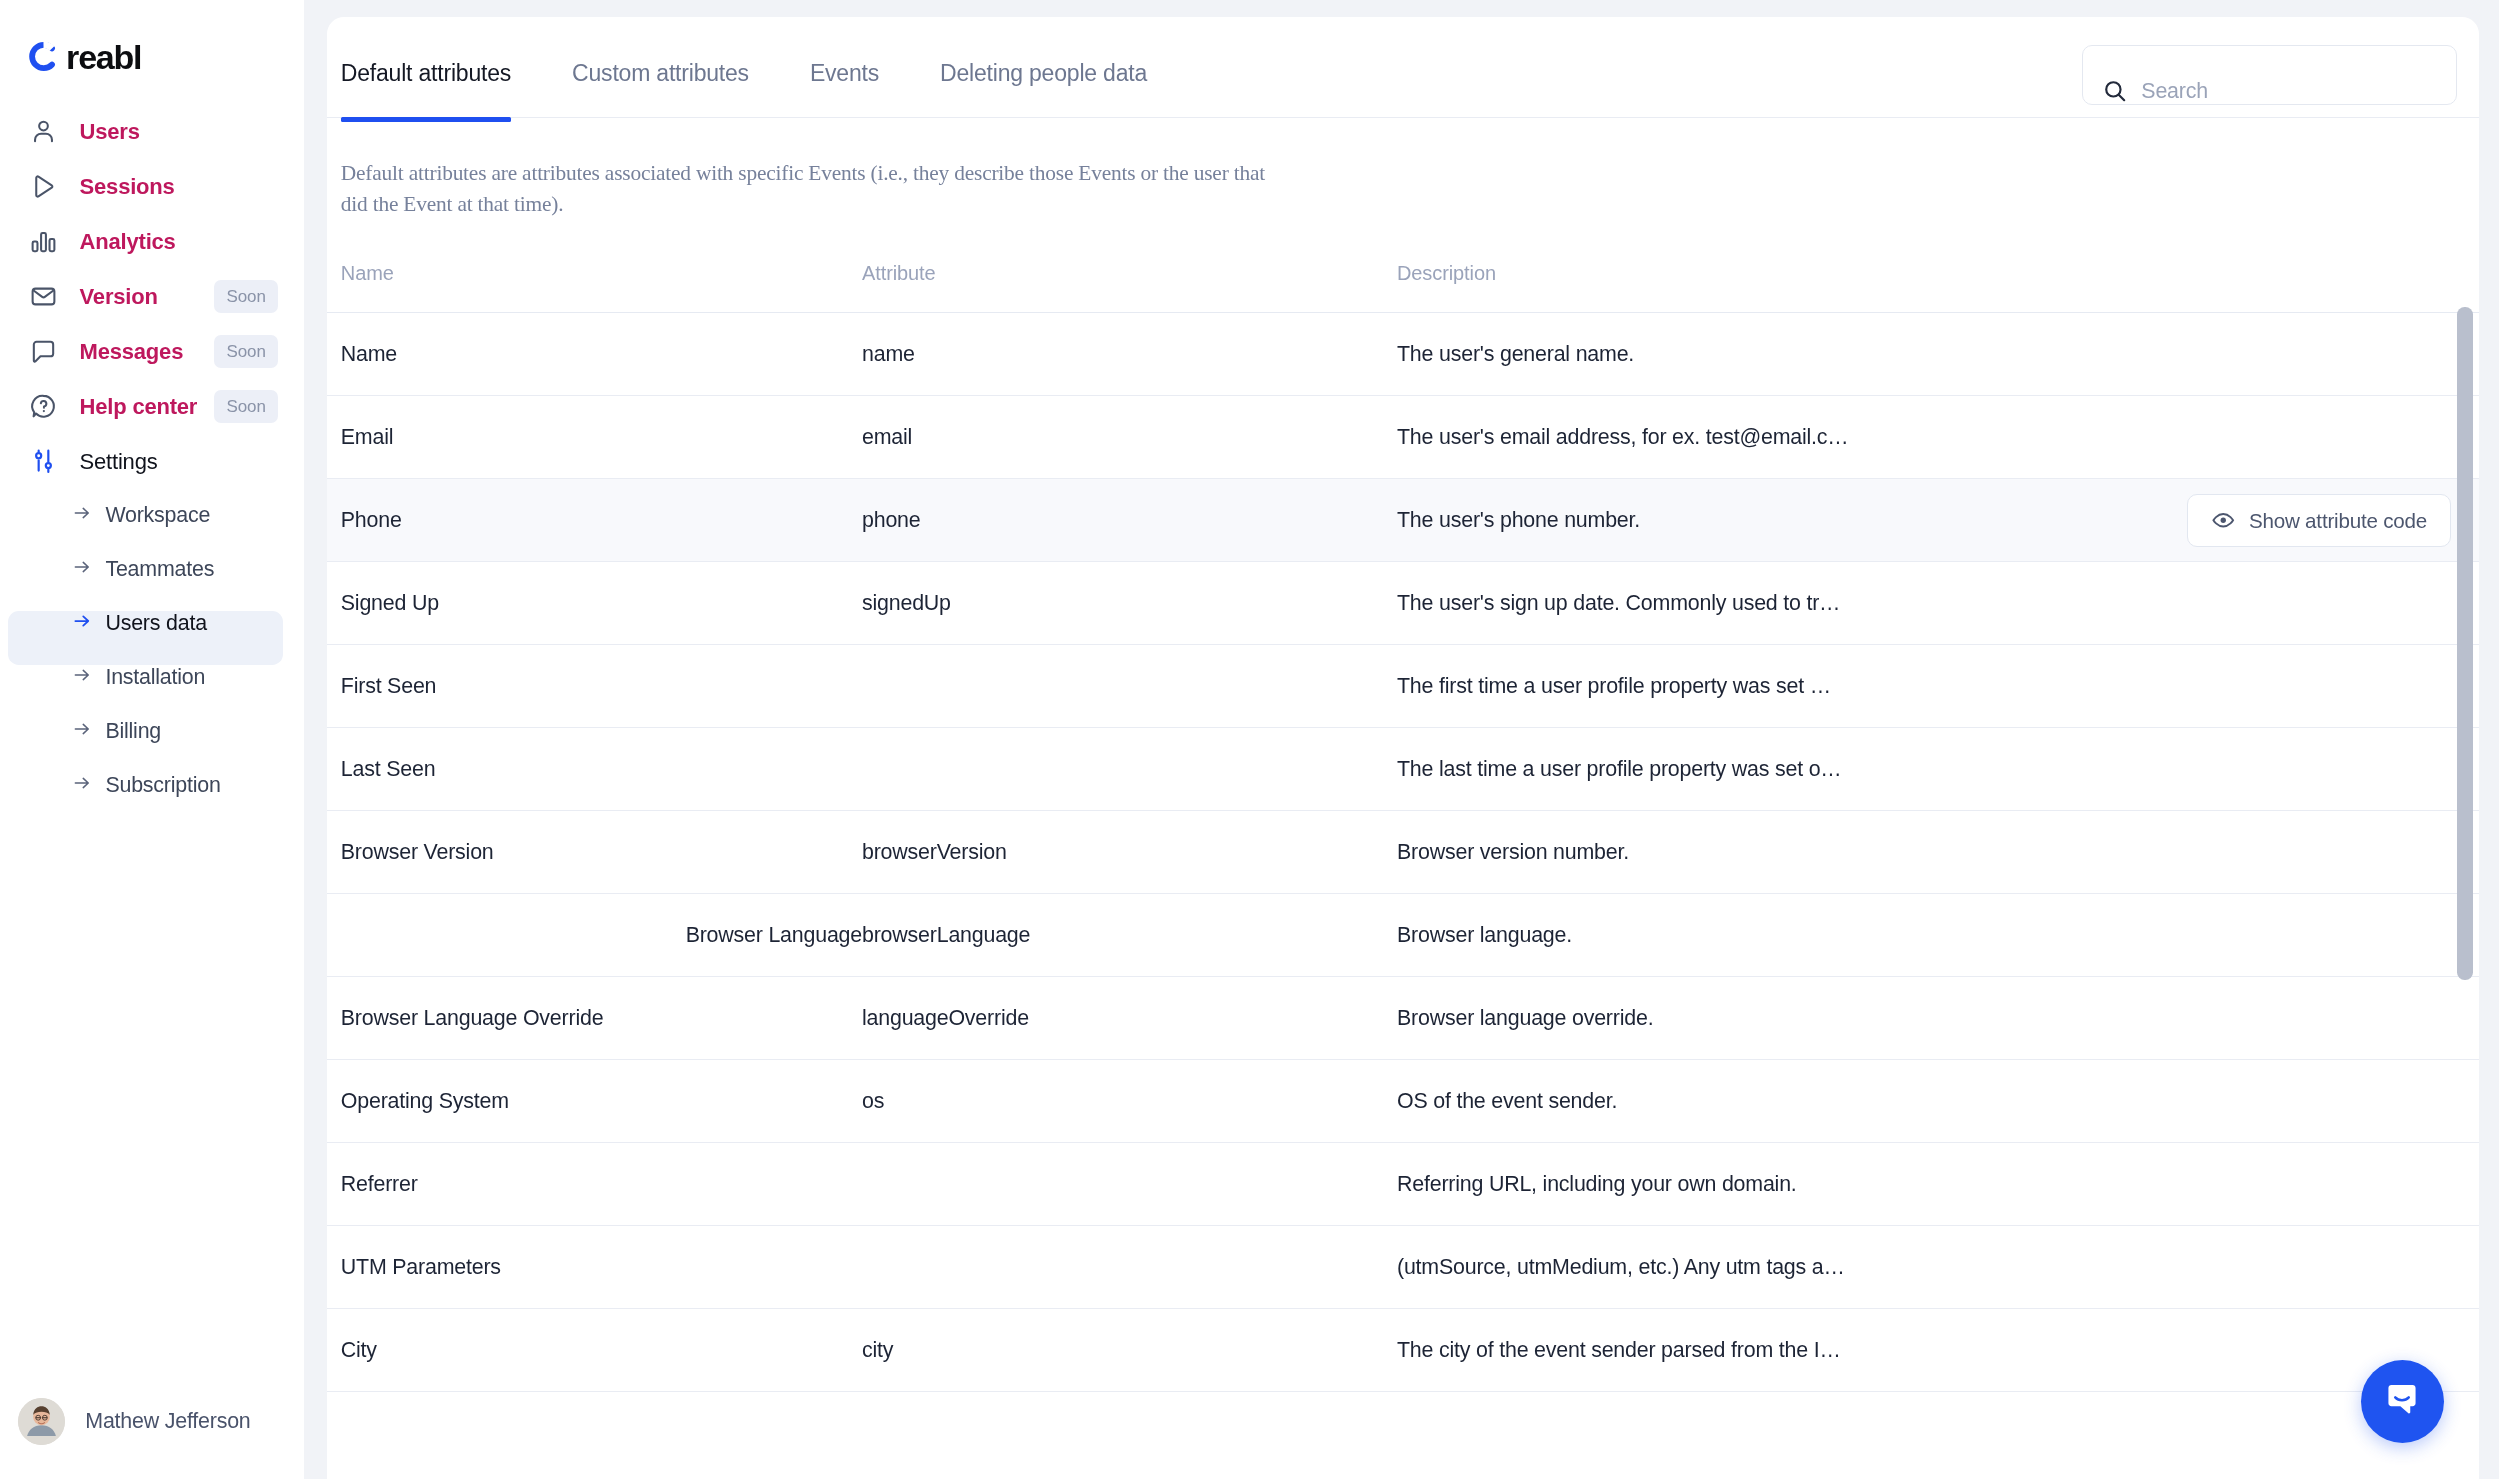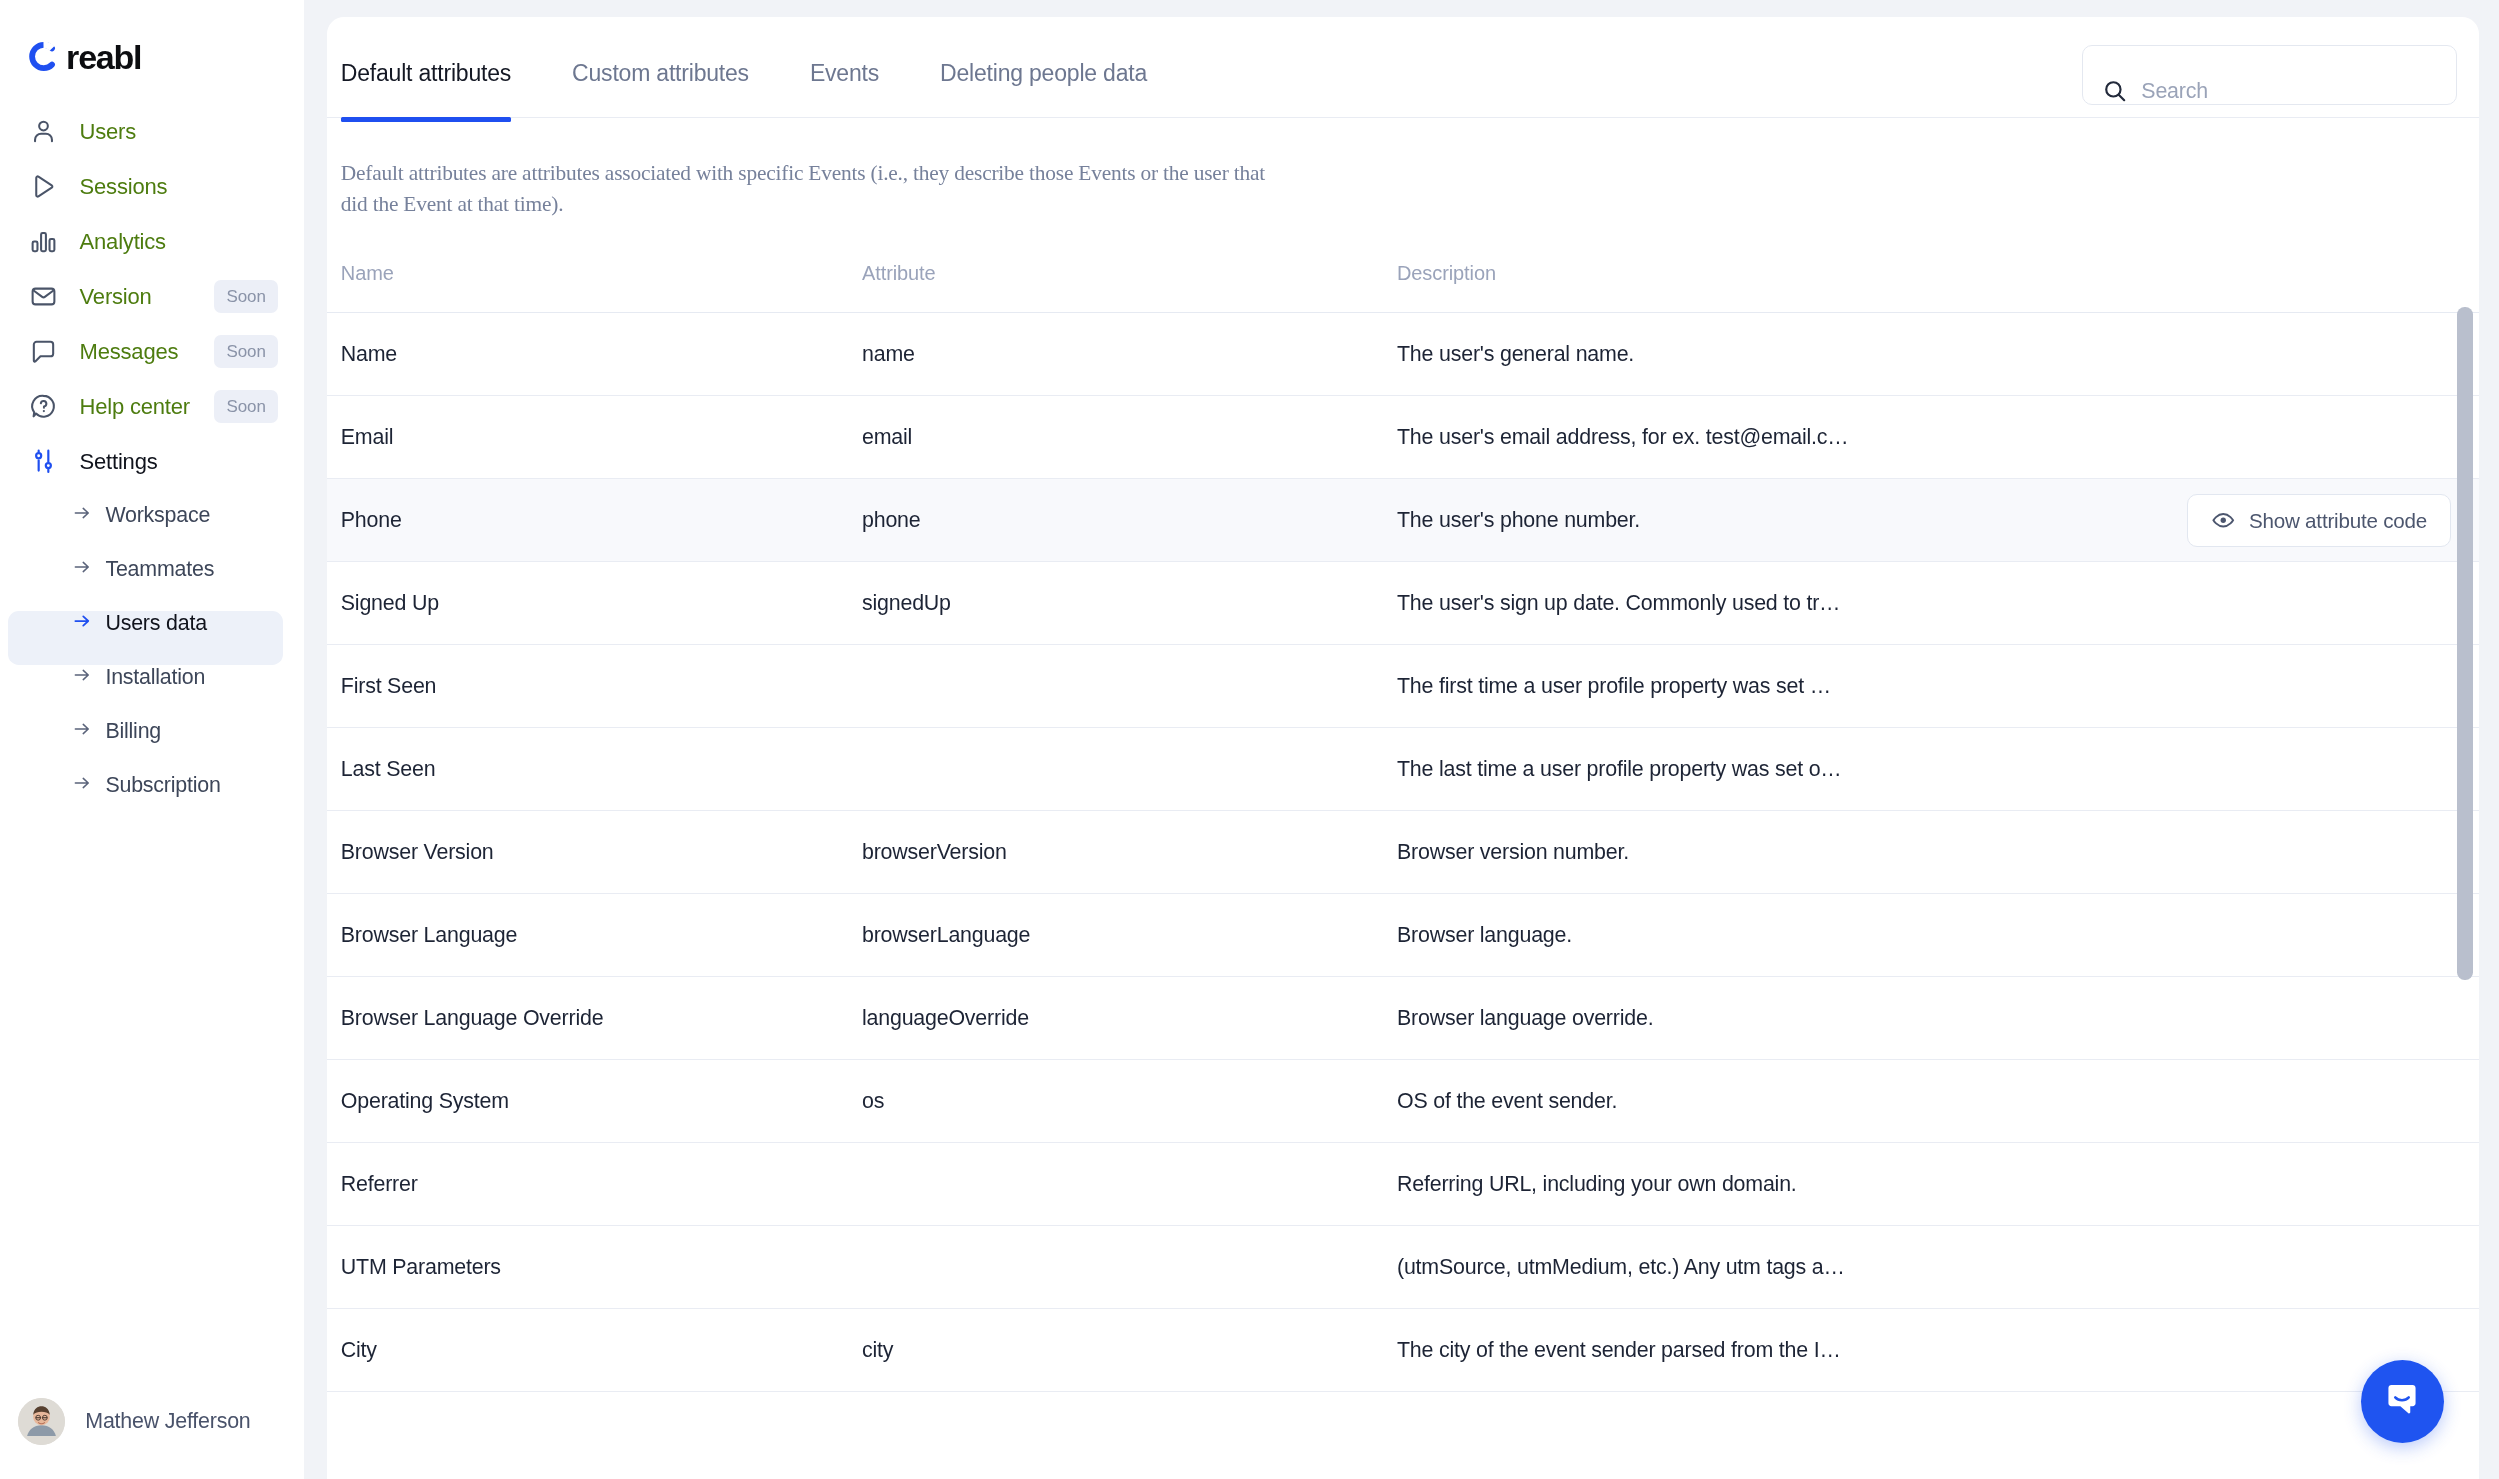--- a/index.html
+++ b/index.html
@@ -34,21 +34,21 @@
     height: 55px; margin: 0 21.4px 0 7.6px;
     padding-left: 20px; border-radius: 10.7px;
     cursor: pointer; position: relative;
   }
   .nav-icon {
     width: 32px; height: 32px; flex: 0 0 32px;
     display: flex; align-items: center; justify-content: center;
     margin-right: 20px;
   }
   .nav-label {
-    font-size: 22px; color: #4d7c0f; font-weight: 400;
+    font-size: 22px; color: #be185d; font-weight: 700;
     letter-spacing: -0.2px;
   }
   .nav-item.active .nav-label { color: #10131c; font-weight: 500; }
   .badge-soon {
     margin-left: auto; margin-right: 4.6px;
     background: #eceff7; color: #8a93a8;
     font-size: 17px; border-radius: 6.9px;
     padding: 6.1px 12.2px; letter-spacing: -0.1px;
   }
 
@@ -445,21 +445,21 @@
             <tr>
               <td class="col-name" style="padding-left: 13.8px;">Browser Version</td>
               <td class="col-attr">browserVersion</td>
               <td class="col-desc desc-cell">
                 <div class="desc-inner">
                   <span>Browser version number.</span>
                 </div>
               </td>
             </tr>
             <tr>
-              <td class="col-name" style="padding-left: 13.8px;">Browser Language</td>
+              <td class="col-name" style="padding-left: 13.8px; text-align: right;">Browser Language</td>
               <td class="col-attr">browserLanguage</td>
               <td class="col-desc desc-cell">
                 <div class="desc-inner">
                   <span>Browser language.</span>
                 </div>
               </td>
             </tr>
             <tr>
               <td class="col-name" style="padding-left: 13.8px;">Browser Language Override</td>
               <td class="col-attr">languageOverride</td>

